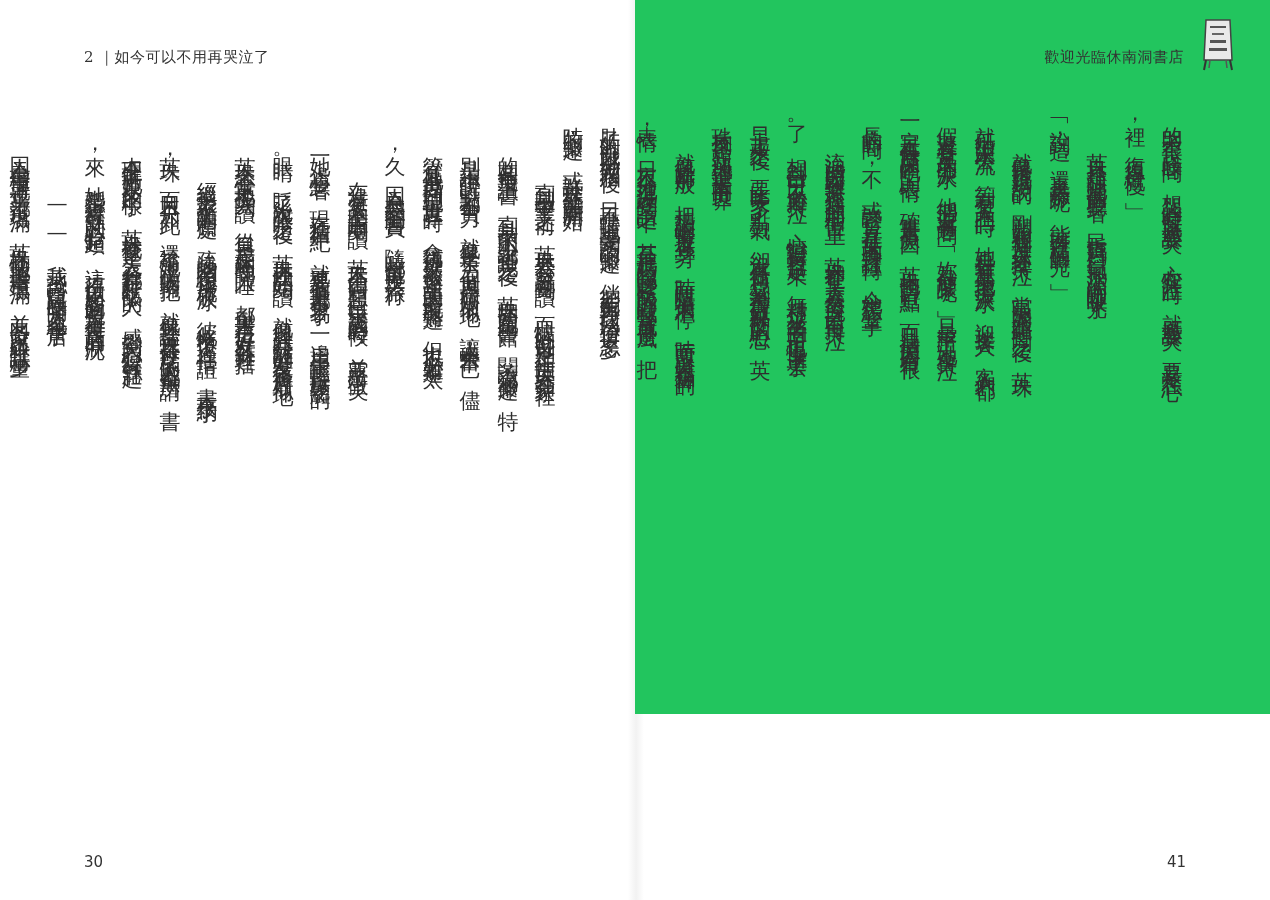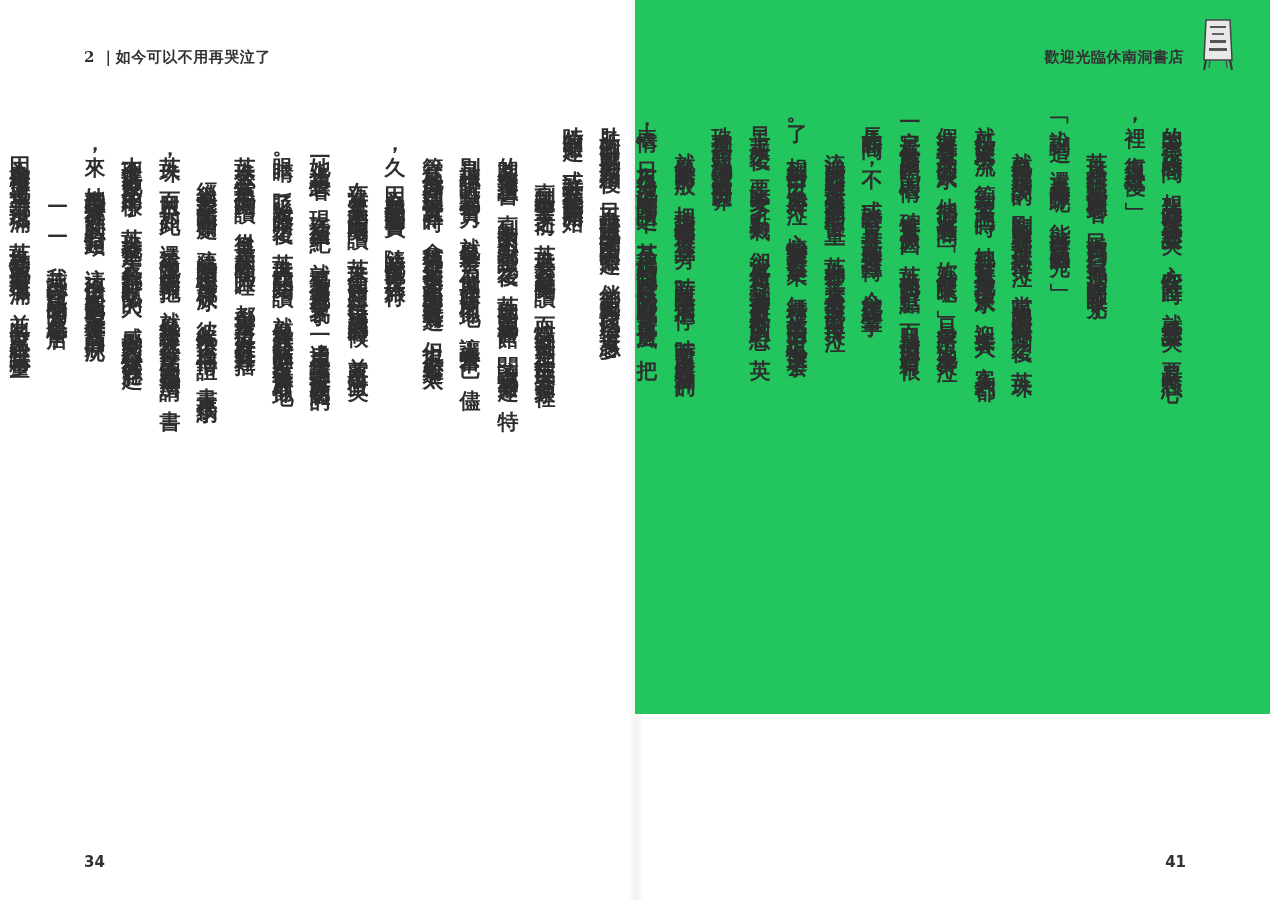--- a/index.html
+++ b/index.html
@@ -2,21 +2,21 @@
 <html><head>
 <meta charset="utf-8">
 <style>
   html, body { margin: 0; padding: 0; }
   body {
     width: 1270px; height: 900px; position: relative; overflow: hidden;
     background: #ffffff;
     font-family: "DejaVu Serif", "Liberation Serif", serif;
     color: #2a2a2a;
   }
-  .page { position: absolute; top: 0; height: 714px; font-weight: bold; }
+  .page { position: absolute; top: 0; height: 714px; }
   .page-left { left: 0; width: 635px; background: #ffffff; }
   .page-right { left: 635px; width: 635px; background: #22c55e; }
   .gutter { position: absolute; left: 628px; top: 0; width: 16px; height: 900px;
     background: linear-gradient(to right, #ffffff, #f2f2f2 50%, #ffffff); }
   .running-head {
     position: absolute; top: 48px; font-size: 15px; color: #333; letter-spacing: 0.5px; white-space: nowrap;
   }
   .rh-left { left: 84px; }
   .rh-right { right: 86px; }
   .sign-icon { position: absolute; right: 34px; top: 16px; width: 36px; height: 56px; }
@@ -46,21 +46,21 @@
   <div class="col" style="left:320px; top:140px;">她一邊心想著，現在這個年紀，就連要看個書都不容易了，一邊用手掌輕輕按壓乾澀的</div>
   <div class="col" style="left:283px; top:140px;">眼睛。眨了幾次眼睛之後，英珠再次開始閱讀。就像與兒時分離的好友重修舊好似地，</div>
   <div class="col" style="left:245px; top:140px;">英珠全心全意地投入閱讀，從早晨起床到晚間入睡，都與書本這位好友難分難捨。</div>
   <div class="col" style="left:207px; top:140px;">　經過形影不離的相處，疏遠的關係很快就破冰，彼此恢復了過往情誼。書本接納了</div>
   <div class="col" style="left:170px; top:140px;">英珠，而且不只如此，還給了她溫暖的擁抱，就像無論英珠是什麼樣的人都無所謂，書</div>
   <div class="col" style="left:132px; top:140px;">本理解了她原來的樣子。英珠就像是一天三餐都好好吃飯的人，感覺到內心變得強壯起</div>
   <div class="col" style="left:95px; top:140px;">來，她帶著變得強壯的心抬起頭，這才得以用客觀的視角看待書店的狀況。</div>
   <div class="col" style="left:57px; top:140px;">　　——我承認自己這段時間太疏忽書店了。</div>
   <div class="col" style="left:20px; top:140px;">因為書櫃上就連一半都沒填滿，英珠勤快地將書櫃填滿，並向各家出版社訂購少量</div>
 
-  <div class="folio folio-left">34</div>
+  <div class="folio folio-left">30</div>
 </div>
 
 <div class="gutter"></div>
 
 <div class="page page-right">
   <div class="running-head rh-right">歡迎光臨休南洞書店</div>
 
   <svg class="sign-icon" viewBox="0 0 36 56">
     <polygon points="6,4 30,4 32,44 4,44" fill="#e9e9e9" stroke="#444" stroke-width="1.5"></polygon>
     <rect x="10" y="10" width="16" height="2" fill="#555"></rect>

